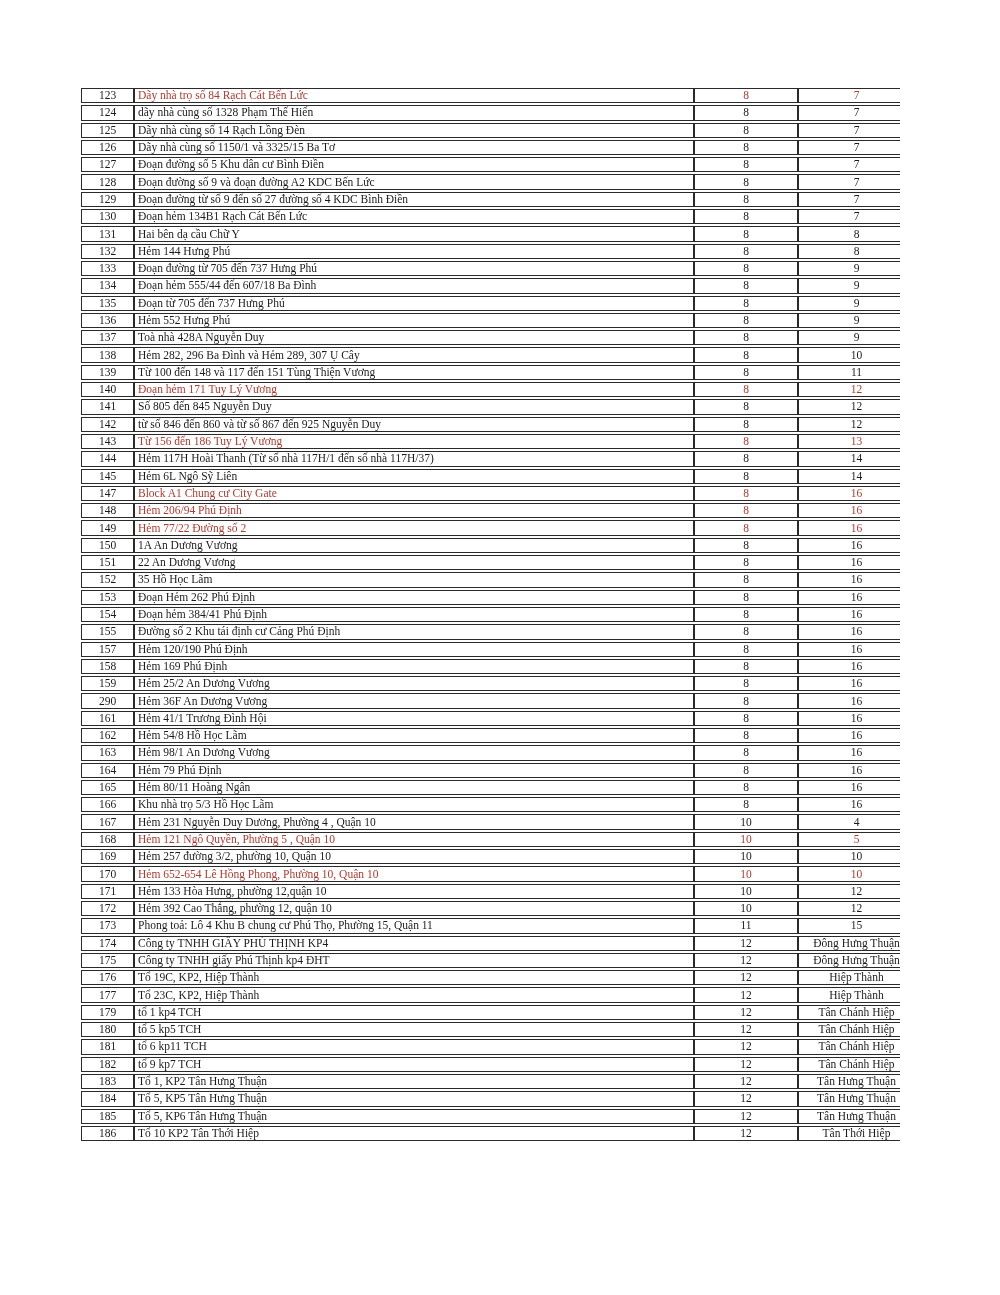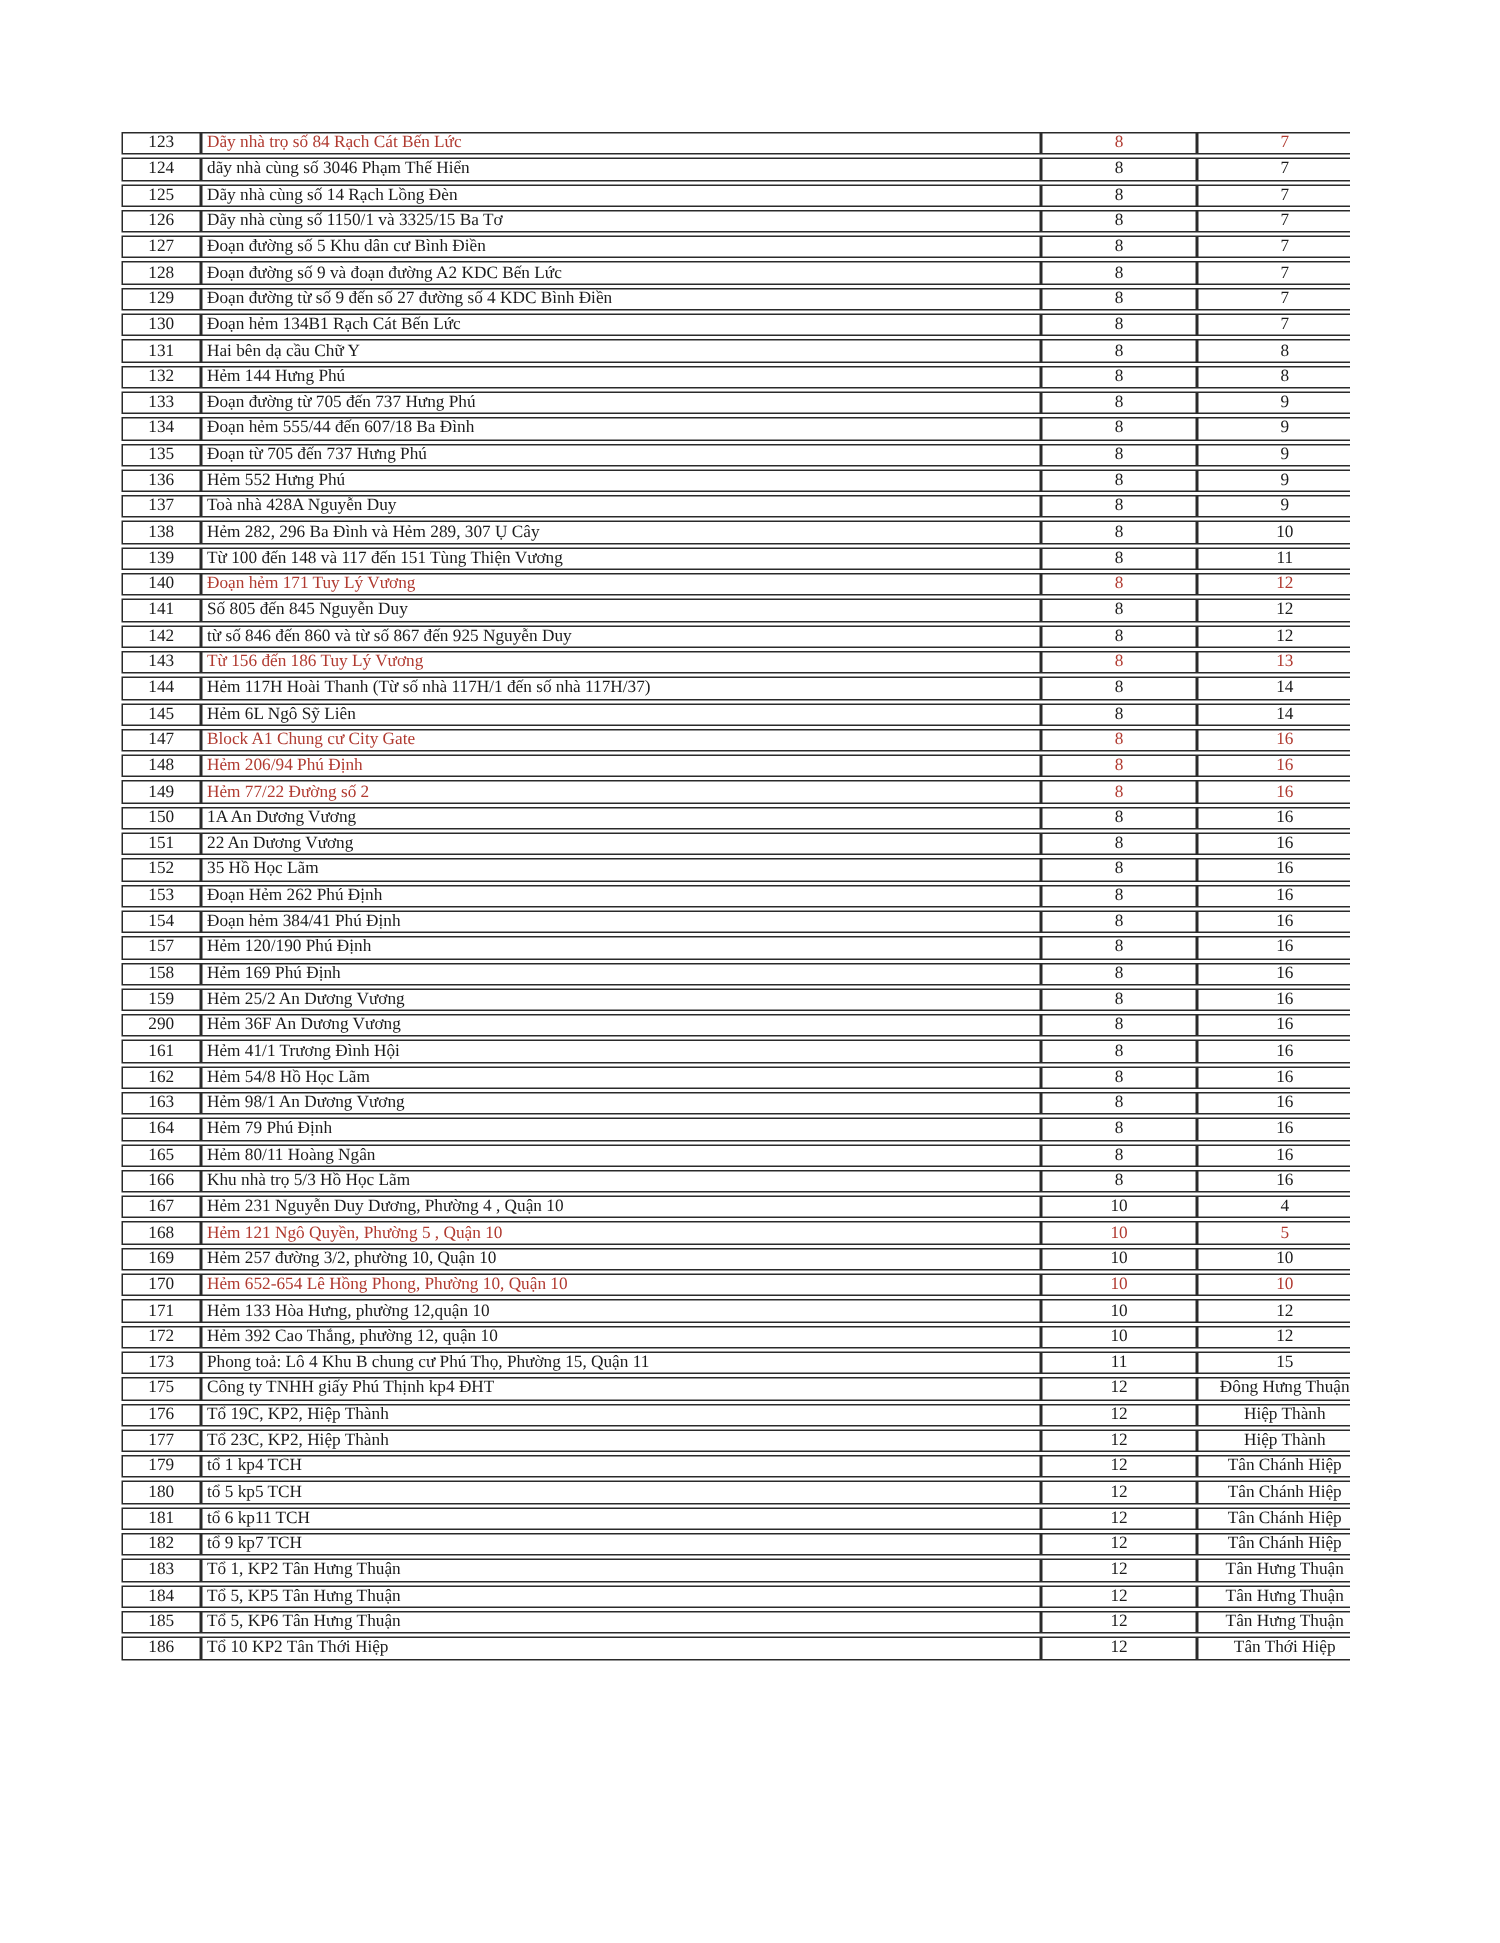--- a/index.html
+++ b/index.html
@@ -70,21 +70,21 @@
     <table class="lockdown-table">
       <tbody>
           <tr class="highlighted">
             <td class="col-no">123</td>
             <td class="col-location">Dãy nhà trọ số 84 Rạch Cát Bến Lức</td>
             <td class="col-district">8</td>
             <td class="col-ward">7</td>
           </tr>
           <tr>
             <td class="col-no">124</td>
-            <td class="col-location">dãy nhà cùng số 3046 Phạm Thế Hiển</td>
+            <td class="col-location">dãy nhà cùng số 1328 Phạm Thế Hiển</td>
             <td class="col-district">8</td>
             <td class="col-ward">7</td>
           </tr>
           <tr>
             <td class="col-no">125</td>
             <td class="col-location">Dãy nhà cùng số 14 Rạch Lồng Đèn</td>
             <td class="col-district">8</td>
             <td class="col-ward">7</td>
           </tr>
           <tr>
@@ -245,20 +245,26 @@
           </tr>
           <tr>
             <td class="col-no">153</td>
             <td class="col-location">Đoạn Hẻm 262 Phú Định</td>
             <td class="col-district">8</td>
             <td class="col-ward">16</td>
           </tr>
           <tr>
             <td class="col-no">154</td>
             <td class="col-location">Đoạn hẻm 384/41 Phú Định</td>
+            <td class="col-district">8</td>
+            <td class="col-ward">16</td>
+          </tr>
+          <tr>
+            <td class="col-no">155</td>
+            <td class="col-location">Đường số 2 Khu tái định cư Cảng Phú Định</td>
             <td class="col-district">8</td>
             <td class="col-ward">16</td>
           </tr>
           <tr>
             <td class="col-no">157</td>
             <td class="col-location">Hẻm 120/190 Phú Định</td>
             <td class="col-district">8</td>
             <td class="col-ward">16</td>
           </tr>
           <tr>
@@ -349,20 +355,26 @@
             <td class="col-no">172</td>
             <td class="col-location">Hẻm 392 Cao Thắng, phường 12, quận 10</td>
             <td class="col-district">10</td>
             <td class="col-ward">12</td>
           </tr>
           <tr>
             <td class="col-no">173</td>
             <td class="col-location">Phong toả: Lô 4 Khu B chung cư Phú Thọ, Phường 15, Quận 11</td>
             <td class="col-district">11</td>
             <td class="col-ward">15</td>
+          </tr>
+          <tr>
+            <td class="col-no">174</td>
+            <td class="col-location">Công ty TNHH GIẤY PHÚ THỊNH KP4</td>
+            <td class="col-district">12</td>
+            <td class="col-ward">Đông Hưng Thuận</td>
           </tr>
           <tr>
             <td class="col-no">175</td>
             <td class="col-location">Công ty TNHH giấy Phú Thịnh kp4 ĐHT</td>
             <td class="col-district">12</td>
             <td class="col-ward">Đông Hưng Thuận</td>
           </tr>
           <tr>
             <td class="col-no">176</td>
             <td class="col-location">Tổ 19C, KP2, Hiệp Thành</td>

